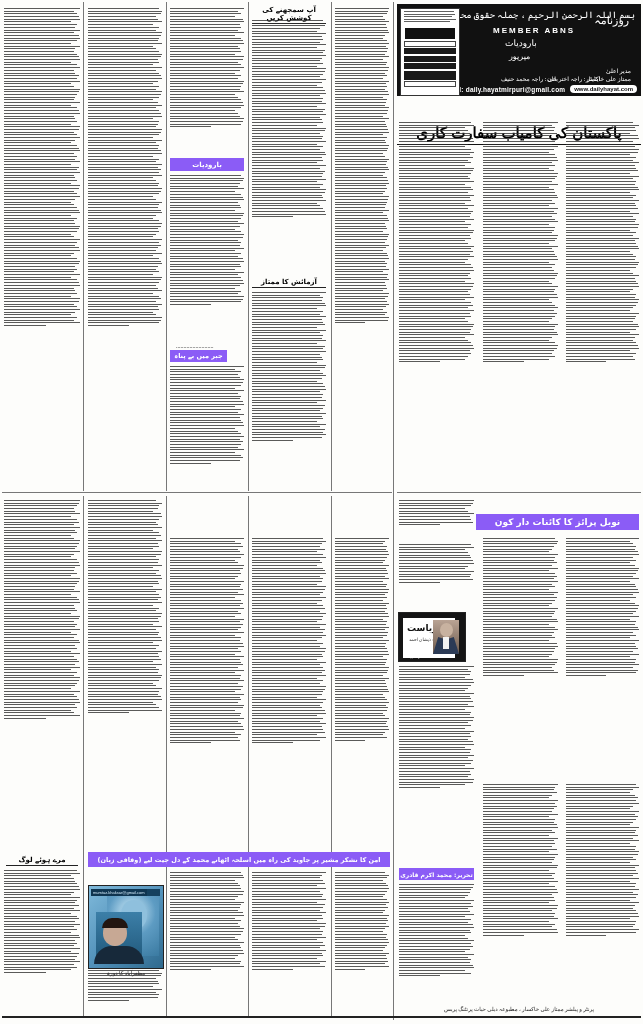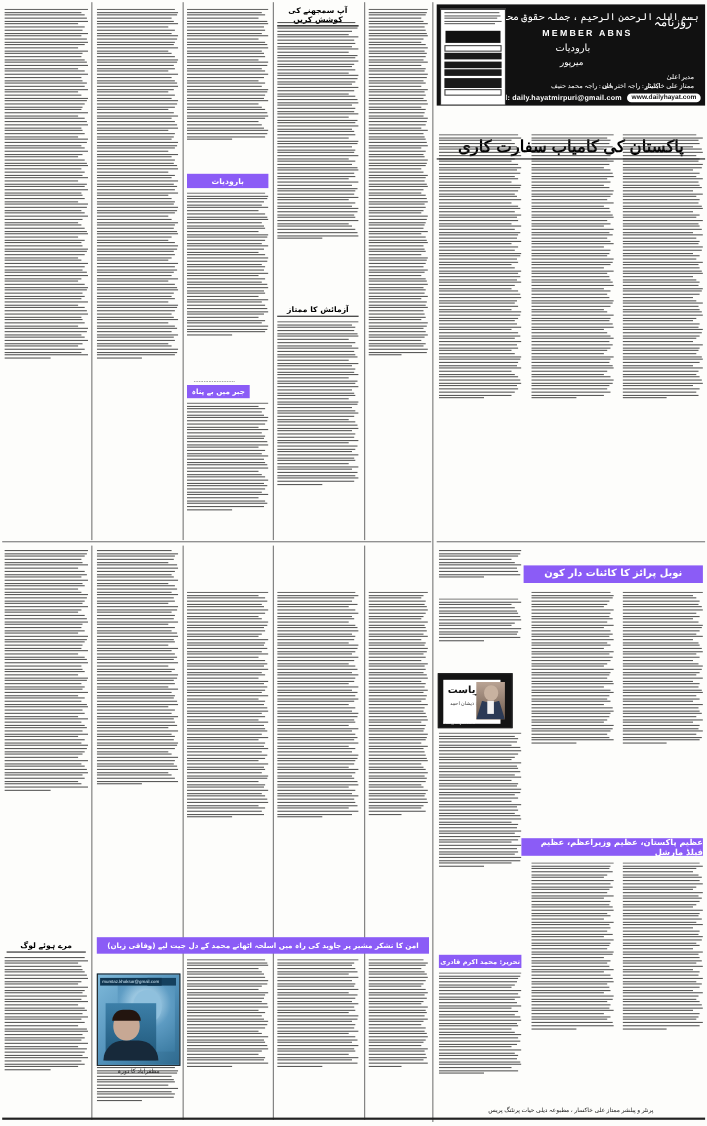--- a/index.html
+++ b/index.html
@@ -1838,21 +1838,20 @@
       <div class="ln s5"></div>
       <div class="ln s2"></div>
       <div class="ln s6"></div>
       <div class="ln s1"></div>
       <div class="ln s3"></div>
       <div class="ln s4"></div>
     <div class="ln s2"></div>
       <div class="ln last"></div>
   </div>
 
-  <div class="banner" style="left:474px;top:762px;width:165px;height:16px;font-size:7.5px;">عظیم پاکستان، عظیم وزیراعظم، عظیم فیلڈ مارشل</div>
 
   <div class="txt tight" style="left:483px;top:784px;width:75px;height:230px;position:absolute;">
     <div class="ln s1"></div>
       <div class="ln s2"></div>
       <div class="ln s6"></div>
       <div class="ln s4"></div>
       <div class="ln s3"></div>
       <div class="ln s5"></div>
       <div class="ln s1"></div>
       <div class="ln s2"></div>

